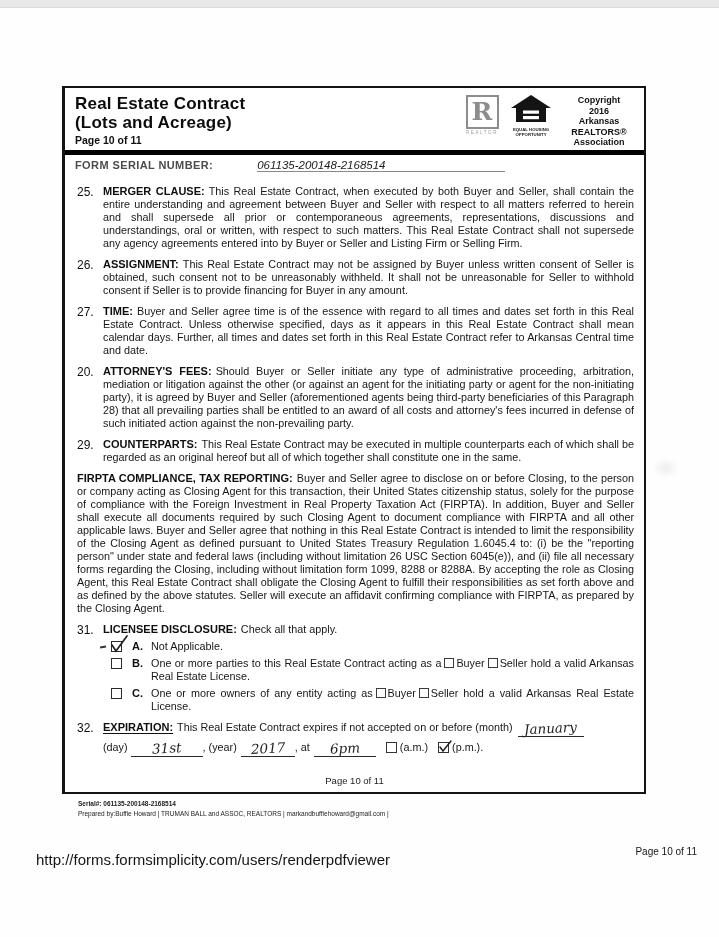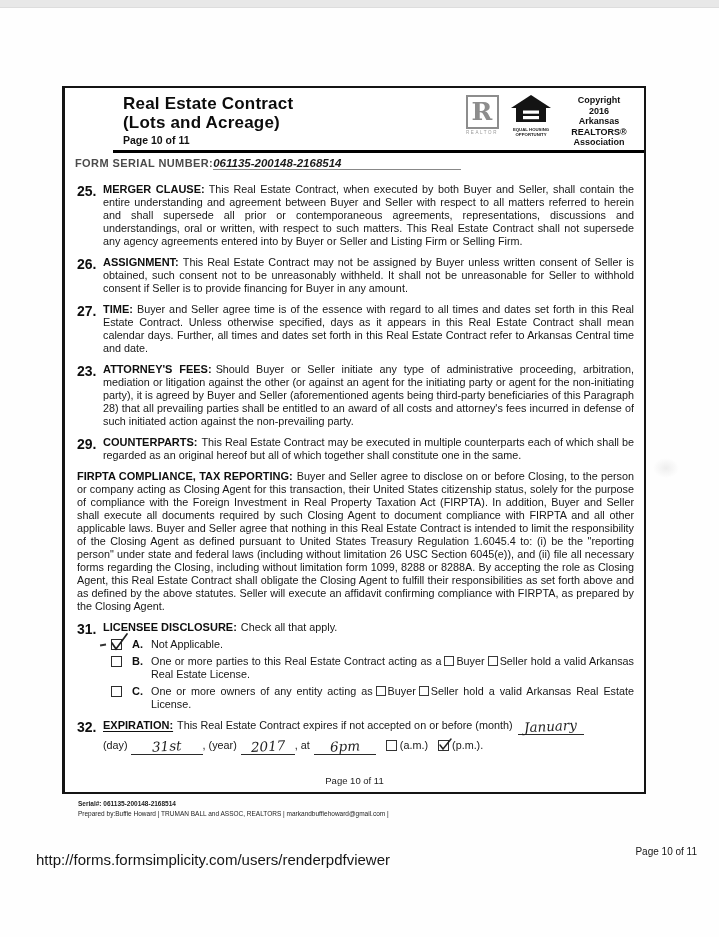--- a/index.html
+++ b/index.html
@@ -9,40 +9,40 @@
   }
   .topstrip{position:absolute;left:0;top:0;width:719px;height:7px;background:#e8e8e8;border-bottom:1px solid #ddd;}
 
   
   .formbox{
     position:absolute;left:62px;top:86px;width:584px;height:708px;
     border:2px solid #141414;border-left-width:3px;box-sizing:border-box;
     display:flex;flex-direction:column;background:#fff;
   }
   .boxheader{display:flex;justify-content:space-between;align-items:flex-start;
-    padding:6px 8px 2px 10px;border-bottom:3px solid #000000;margin-left:48px;}
+    padding:6px 8px 2px 10px;border-bottom:5px solid #000000;}
   .t1{font-size:17px;font-weight:bold;color:#0c0c0c;line-height:19px;letter-spacing:.2px;}
   .pagelab{font-size:10.5px;font-weight:bold;margin-top:2px;color:#111;}
   .logos{display:flex;align-items:flex-start;gap:8px;padding-top:1px;}
   .rlogo{width:36px;text-align:center;color:#8d8d8d;}
   .rbox{width:29px;height:30px;border:2px solid #8d8d8d;margin:0 auto;
     font-family:"DejaVu Serif",serif;font-size:25px;font-weight:bold;line-height:29px;text-align:center;}
   .rlab{font-size:4.5px;letter-spacing:1.6px;margin-top:1px;color:#9a9a9a;}
   .ehlogo{width:46px;text-align:center;color:#141414;}
   .ehlab{font-size:4.3px;font-weight:bold;line-height:5.2px;color:#222;}
   .copyright{font-size:9px;font-weight:bold;text-align:center;line-height:10.5px;width:74px;color:#111;}
 
   .serialrow{padding:4px 10px 4px;font-size:11px;white-space:nowrap;}
   .seriallab{font-weight:bold;color:#4c4c4c;letter-spacing:.4px;}
-  .serialval{font-weight:bold;font-style:italic;color:#1b1b1b;display:inline-block;
-    width:248px;border-bottom:1.5px solid #888;font-size:11.5px;}
+  .serialval{font-weight:normal;font-style:italic;color:#1b1b1b;display:inline-block;
+    width:248px;border-bottom:1.5px solid #888;font-size:11.5px;margin-left:44px;}
 
   .clauses{padding:1px 10px 0 12px;}
   .clause{display:flex;margin-top:8px;}
-  .cnum{width:26px;flex:0 0 26px;font-weight:bold;font-size:14px;color:#0f0f0f;}
+  .cnum{width:26px;flex:0 0 26px;font-weight:normal;font-size:12px;color:#0f0f0f;}
   .cbody{flex:1;font-size:10.8px;line-height:13px;text-align:justify;color:#171717;}
   .ctitle{font-weight:bold;font-size:11px;margin-right:4px;color:#0f0f0f;}
 
   
   .opt{display:flex;margin-top:4px;}
   .optboxwrap{position:relative;width:12px;height:12px;flex:0 0 12px;margin-left:8px;margin-right:9px;margin-top:1px;}
   .cbx{width:11px;height:11px;border:1.4px solid #2b2b2b;box-sizing:border-box;display:inline-block;background:#fff;}
   .checkA{position:absolute;left:-1px;top:-7px;}
   .adash{position:absolute;left:-11px;top:5px;width:6px;height:1.5px;background:#333;transform:rotate(-8deg);}
   .optletter{font-weight:bold;font-size:11px;width:19px;flex:0 0 19px;color:#0f0f0f;}
@@ -130,21 +130,21 @@
       <div class="cnum">26.</div>
       <div class="cbody"><span class="ctitle">ASSIGNMENT:</span><span>This Real Estate Contract may not be assigned by Buyer unless written consent of Seller is obtained, such consent not to be unreasonably withheld.  It shall not be unreasonable for Seller to withhold consent if Seller is to provide financing for Buyer in any amount.</span></div>
     </div>
 
     <div class="clause">
       <div class="cnum">27.</div>
       <div class="cbody"><span class="ctitle">TIME:</span><span>Buyer and Seller agree time is of the essence with regard to all times and dates set forth in this Real Estate Contract. Unless otherwise specified, days as it appears in this Real Estate Contract shall mean calendar days. Further, all times and dates set forth in this Real Estate Contract refer to Arkansas Central time and date.</span></div>
     </div>
 
     <div class="clause">
-      <div class="cnum">23.</div>
+      <div class="cnum">20.</div>
       <div class="cbody"><span class="ctitle">ATTORNEY'S FEES:</span><span>Should Buyer or Seller initiate any type of administrative proceeding, arbitration, mediation or litigation against the other (or against an agent for the initiating party or agent for the non-initiating party), it is agreed by Buyer and Seller (aforementioned agents being third-party beneficiaries of this Paragraph 28) that all prevailing parties shall be entitled to an award of all costs and attorney's fees incurred in defense of such initiated action against the non-prevailing party.</span></div>
     </div>
 
     <div class="clause">
       <div class="cnum">29.</div>
       <div class="cbody"><span class="ctitle">COUNTERPARTS:</span><span>This Real Estate Contract may be executed in multiple counterparts each of which shall be regarded as an original hereof but all of which together shall constitute one in the same.</span></div>
     </div>
 
     <div class="clause">
       <div class="cbody"><span class="ctitle">FIRPTA COMPLIANCE, TAX REPORTING:</span><span>Buyer and Seller agree to disclose on or before Closing, to the person or company acting as Closing Agent for this transaction, their United States citizenship status, solely for the purpose of compliance with the Foreign Investment in Real Property Taxation Act (FIRPTA). In addition, Buyer and Seller shall execute all documents required by such Closing Agent to document compliance with FIRPTA and  all  other applicable laws.  Buyer and Seller agree that nothing in this Real Estate Contract is intended to limit the responsibility of the Closing Agent as defined pursuant to United States Treasury Regulation 1.6045.4 to: (i) be the "reporting person" under state and federal laws (including without limitation 26 USC Section 6045(e)), and (ii) file all necessary forms regarding the Closing, including without limitation form 1099, 8288 or 8288A.  By accepting the role as Closing Agent, this Real Estate Contract shall obligate the Closing Agent to fulfill their responsibilities as set forth above and as defined by the above statutes.  Seller will execute an affidavit confirming compliance with FIRPTA, as prepared by the Closing Agent.</span></div>

